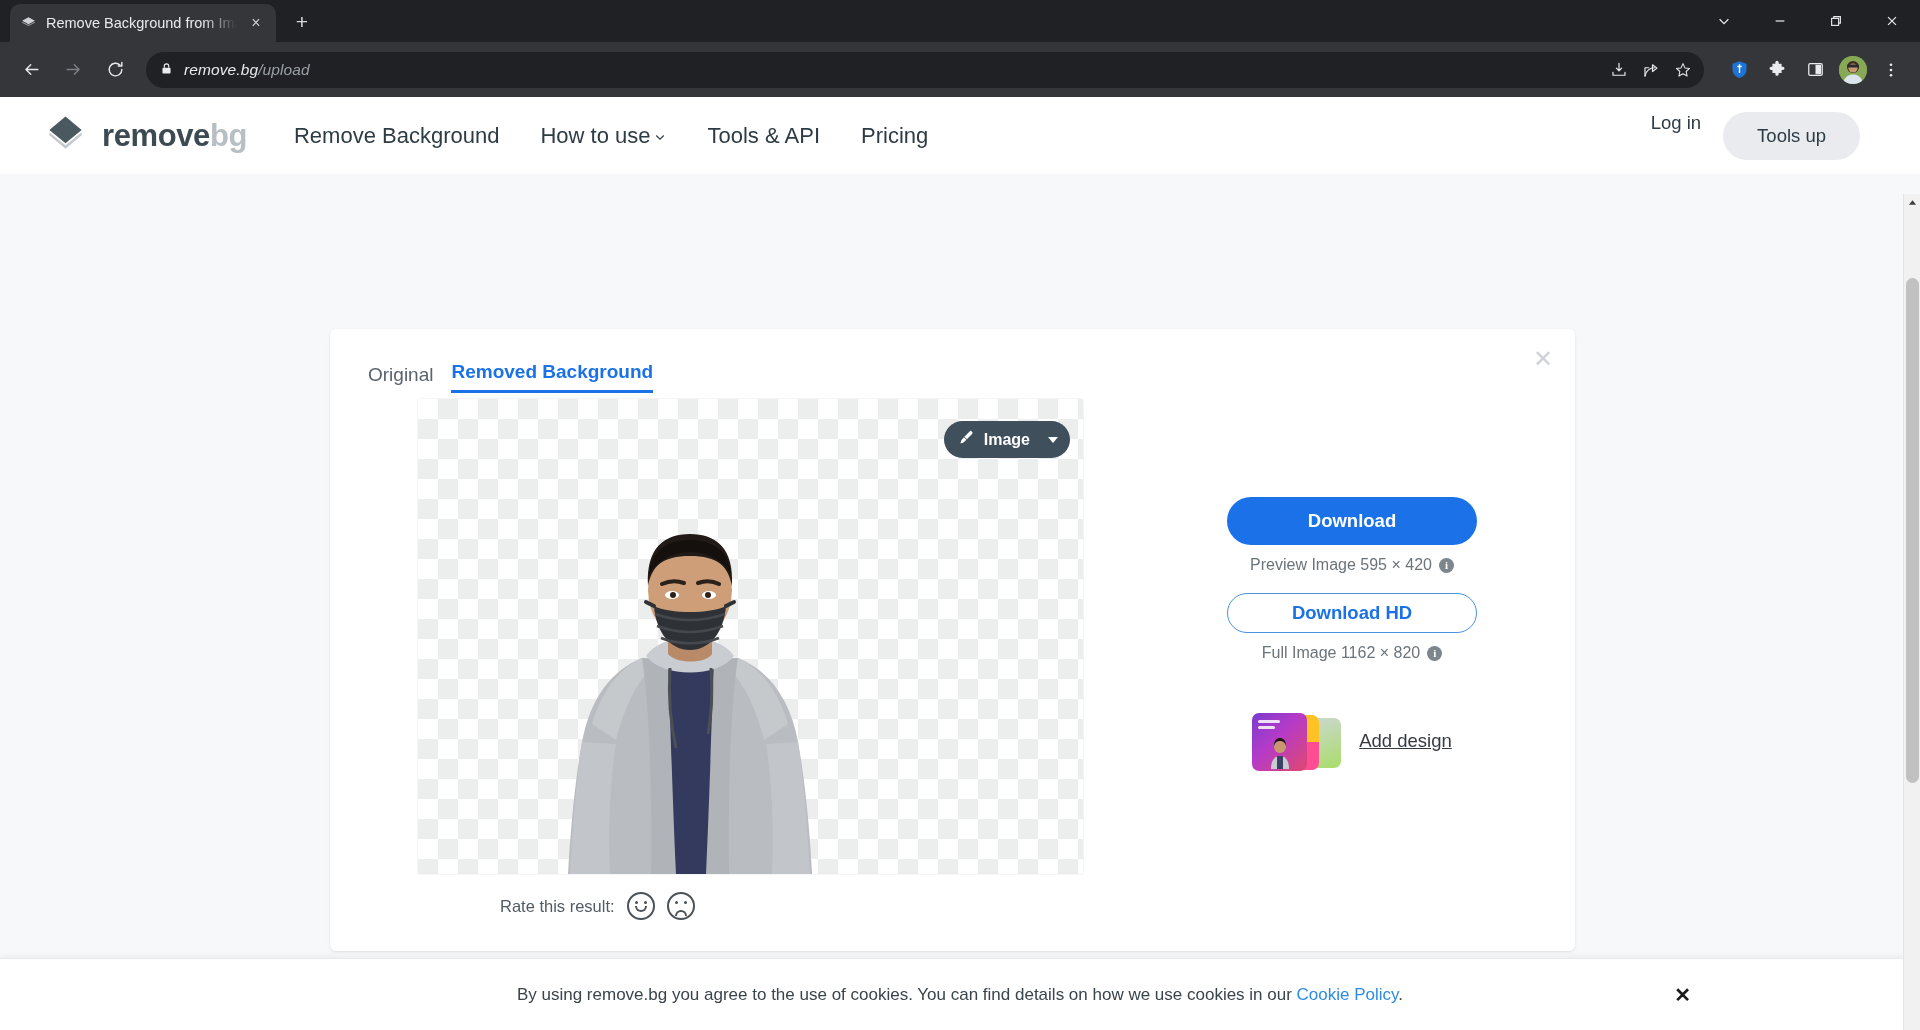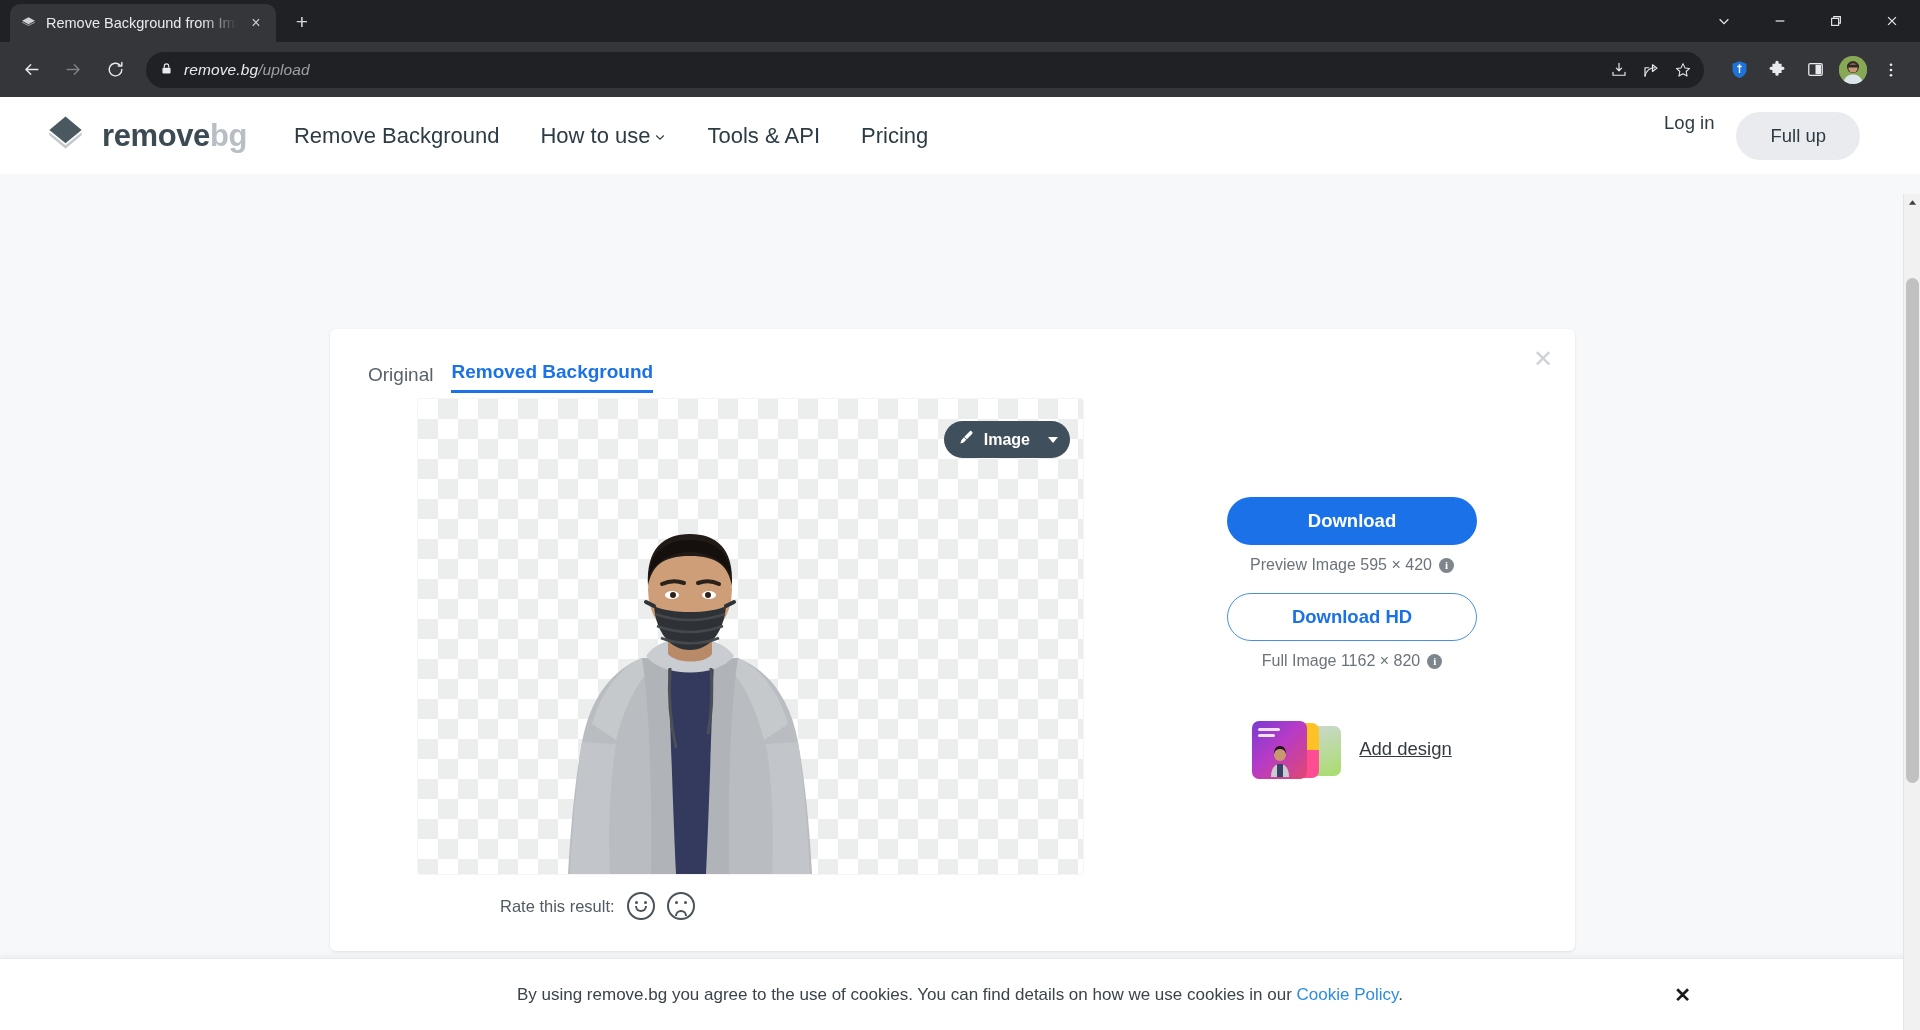--- a/index.html
+++ b/index.html
@@ -196,21 +196,21 @@
     font-size: 16px; color: #6b747a; margin-top: 11px;
     display: flex; align-items: center; gap: 7px;
   }
   .info-dot {
     width: 15px; height: 15px; border-radius: 50%; background: #7d868c;
     color: #fff; font-size: 11px; font-weight: bold;
     display: flex; align-items: center; justify-content: center;
     font-family: "Liberation Serif", serif;
   }
   .btn-hd {
-    width: 250px; height: 48px; background: #fff; color: #1b72e8;
+    width: 250px; height: 40px; background: #fff; color: #1b72e8;
     border: 1.5px solid #4a90e2; border-radius: 24px;
     font-size: 18.5px; font-weight: bold; margin-top: 19px; font-family: inherit;
   }
   .design-row {
     display: flex; align-items: center; gap: 14px; margin-top: 51px;
   }
   .design-stack { position: relative; width: 93px; height: 56px; }
   .ds-card { position: absolute; border-radius: 7px; }
   .ds-green {
     left: 43px; top: 5px; width: 46px; height: 50px;
@@ -427,21 +427,21 @@
         <div class="nav-link">
           <span>Tools &amp; API</span>
         </div>
         <div class="nav-link">
           <span>Pricing</span>
         </div>
       </div>
 
       <div class="header-right">
         <span class="login">Log in</span>
-        <button class="signup">Full up</button>
+        <button class="signup">Tools up</button>
       </div>
       <div class="header-white-strip"></div>
     </div>
 
     <div class="card">
       <div class="card-close">✕</div>
       <div class="tabs">
         <div class="tab-item">Original</div>
         <div class="tab-item active">Removed Background</div>
       </div>

